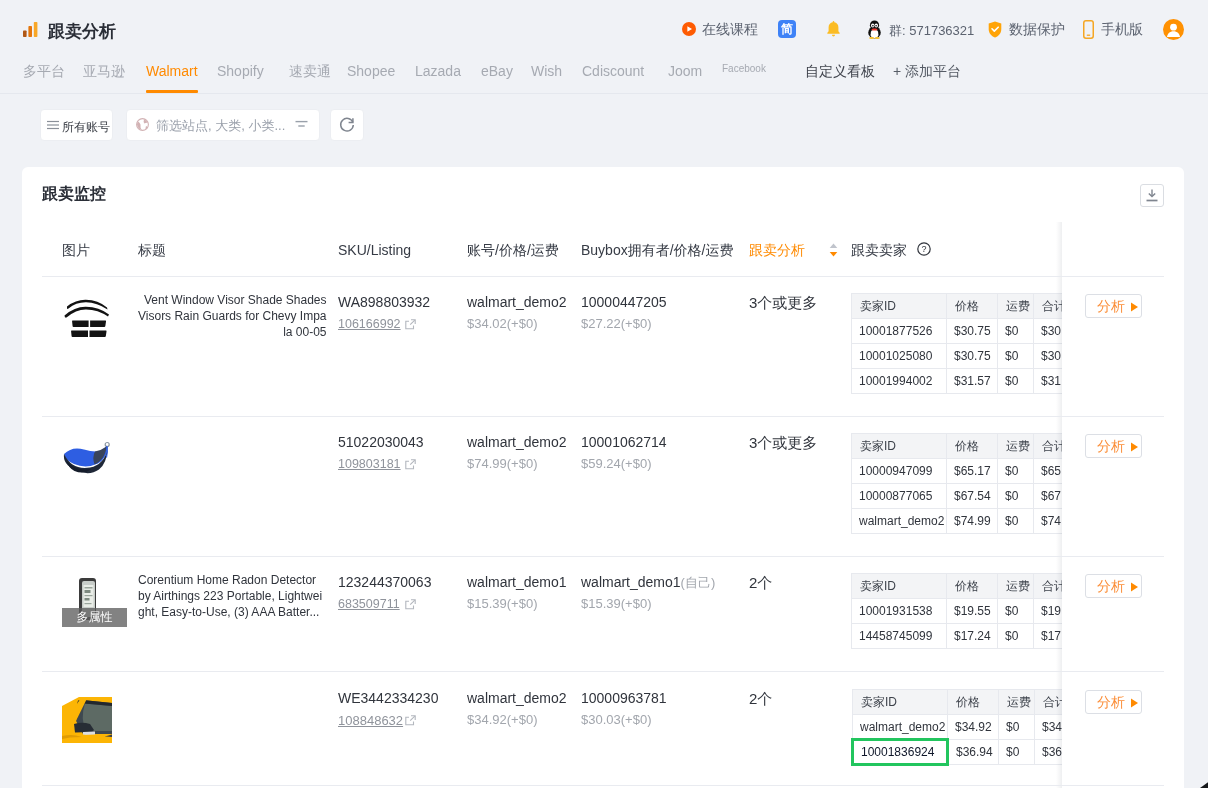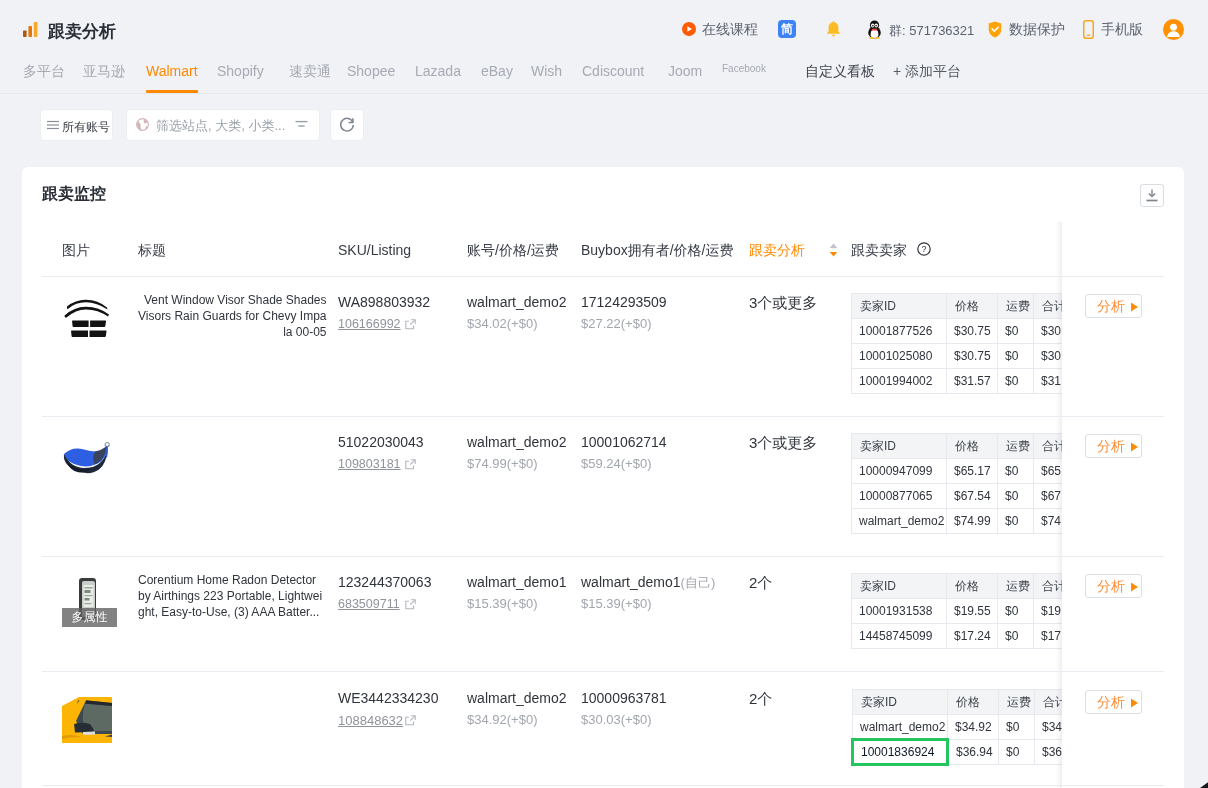--- a/index.html
+++ b/index.html
@@ -148,21 +148,21 @@
 <div class="abs nowrap" style="left:338px;top:317px;font-size:12.5px;color:#8f939b;text-decoration:underline;">106166992</div>
 <svg class="abs" style="left:405px;top:319px;" width="11" height="11" viewBox="0 0 11 11">
 <g stroke="#b3b7be" stroke-width="1.1" fill="none">
         <path d="M8.5 6.5 L8.5 9.7 L0.8 9.7 L0.8 2.2 L4 2.2"></path>
         <path d="M6 0.8 L10.2 0.8 L10.2 5"></path>
         <line x1="5.2" y1="5.6" x2="9.8" y2="1.2"></line>
       </g>
 </svg>
 <div class="abs nowrap" style="left:467px;top:294px;font-size:14px;color:#30343c;">walmart_demo2</div>
 <div class="abs nowrap" style="left:467px;top:316px;font-size:13px;color:#a2a6ad;">$34.02(+$0)</div>
-<div class="abs nowrap" style="left:581px;top:294px;font-size:14px;color:#30343c;">17124293509</div>
+<div class="abs nowrap" style="left:581px;top:294px;font-size:14px;color:#30343c;">10000447205</div>
 <div class="abs nowrap" style="left:581px;top:316px;font-size:13px;color:#a2a6ad;">$27.22(+$0)</div>
 <div class="abs nowrap" style="left:749px;top:294px;font-size:15px;color:#30343c;">3个或更多</div>
 <div class="abs" style="left:851px;top:293px;width:211px;height:102px;overflow:hidden;">
       <table style="border-collapse:collapse;table-layout:fixed;width:252px;font-size:12px;">
         <tbody>
           <tr style="height:25px;background:#f3f4f6;">
             <td style="width:95px;border:1px solid #e7e9ee;padding:0 0 0 8px;color:#3c414a;white-space:nowrap;overflow:hidden;">卖家ID</td>
             <td style="width:51px;border:1px solid #e7e9ee;padding:0 0 0 8px;color:#3c414a;white-space:nowrap;overflow:hidden;">价格</td>
             <td style="width:36px;border:1px solid #e7e9ee;padding:0 0 0 8px;color:#3c414a;white-space:nowrap;overflow:hidden;">运费</td>
             <td style="width:70px;border:1px solid #e7e9ee;padding:0 0 0 8px;color:#3c414a;white-space:nowrap;overflow:hidden;">合计</td>
@@ -333,21 +333,21 @@
           </tr>
           <tr style="height:25px;background:#fff;">
             <td style="border:3px solid #22c55e;padding:0 0 0 7px;color:#0f172a;white-space:nowrap;overflow:hidden;">10001836924</td>
             <td style="border:1px solid #e7e9ee;padding:0 0 0 7px;color:#30343c;white-space:nowrap;overflow:hidden;">$36.94</td>
             <td style="border:1px solid #e7e9ee;padding:0 0 0 7px;color:#30343c;white-space:nowrap;overflow:hidden;">$0</td>
             <td style="border:1px solid #e7e9ee;padding:0 0 0 7px;color:#30343c;white-space:nowrap;overflow:hidden;">$36.94</td>
           </tr>
         </tbody>
       </table>
     </div>
-    <div class="abs" style="left:62px;top:608px;width:55px;height:19px;background:rgba(95,95,95,0.78);color:#fff;font-size:12px;text-align:center;line-height:19px;">多属性</div>
+    <div class="abs" style="left:62px;top:608px;width:65px;height:19px;background:rgba(95,95,95,0.78);color:#fff;font-size:12px;text-align:center;line-height:19px;">多属性</div>
 <div class="abs" style="left:1062px;top:222px;width:122px;height:566px;background:#fff;z-index:20;"></div>
 <div class="abs" style="left:1056px;top:222px;width:6px;height:566px;background:linear-gradient(to right,rgba(60,70,90,0),rgba(60,70,90,0.085));z-index:20;"></div>
 <div class="abs" style="left:42px;top:276px;width:1122px;height:1px;background:#e9ebf0;z-index:25;"></div>
 <div class="abs" style="left:42px;top:416px;width:1122px;height:1px;background:#e9ebf0;z-index:25;"></div>
 <div class="abs" style="left:42px;top:556px;width:1122px;height:1px;background:#e9ebf0;z-index:25;"></div>
 <div class="abs" style="left:42px;top:671px;width:1122px;height:1px;background:#e9ebf0;z-index:25;"></div>
 <div class="abs" style="left:42px;top:785px;width:1122px;height:1px;background:#e9ebf0;z-index:25;"></div>
 <div class="abs" style="left:1085px;top:294px;width:57px;height:24px;border:1px solid #dcdfe5;border-radius:3px;background:#fff;z-index:30;">
       <span class="abs nowrap" style="left:11px;top:3px;font-size:14px;color:#fb8d37;">分析</span>
       <svg class="abs" style="left:44px;top:7px;" width="9" height="10" viewBox="0 0 9 10">

